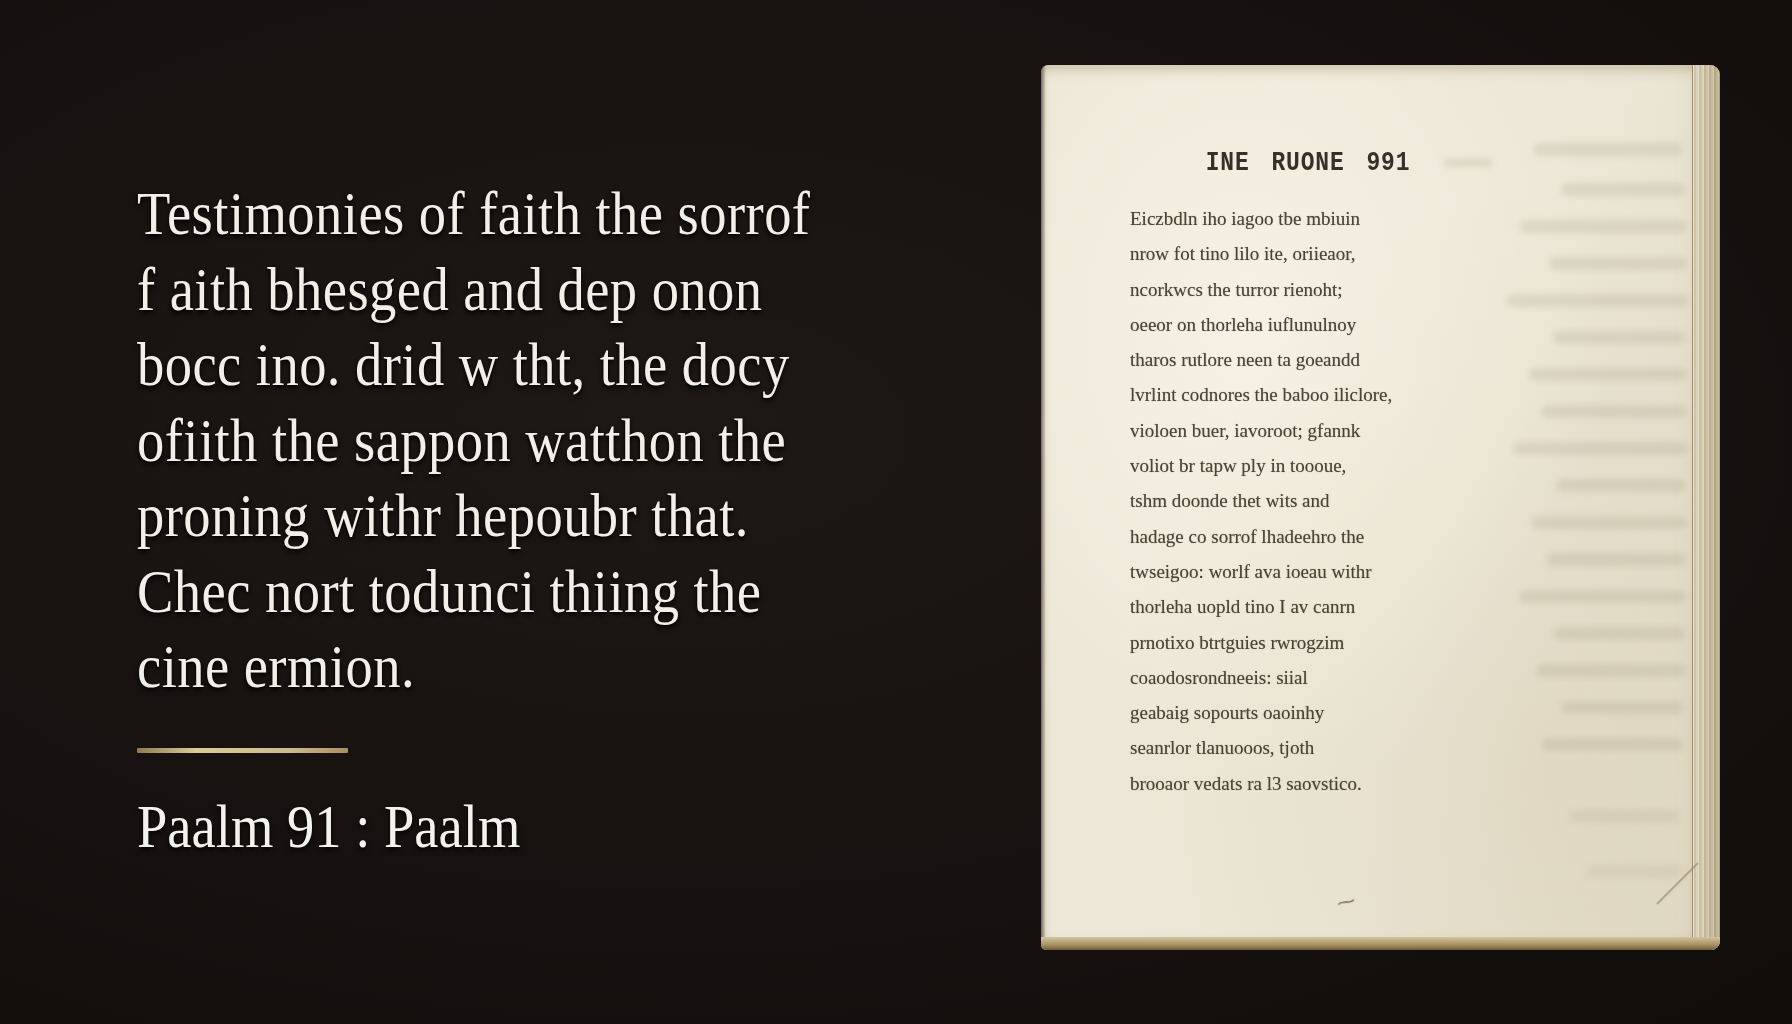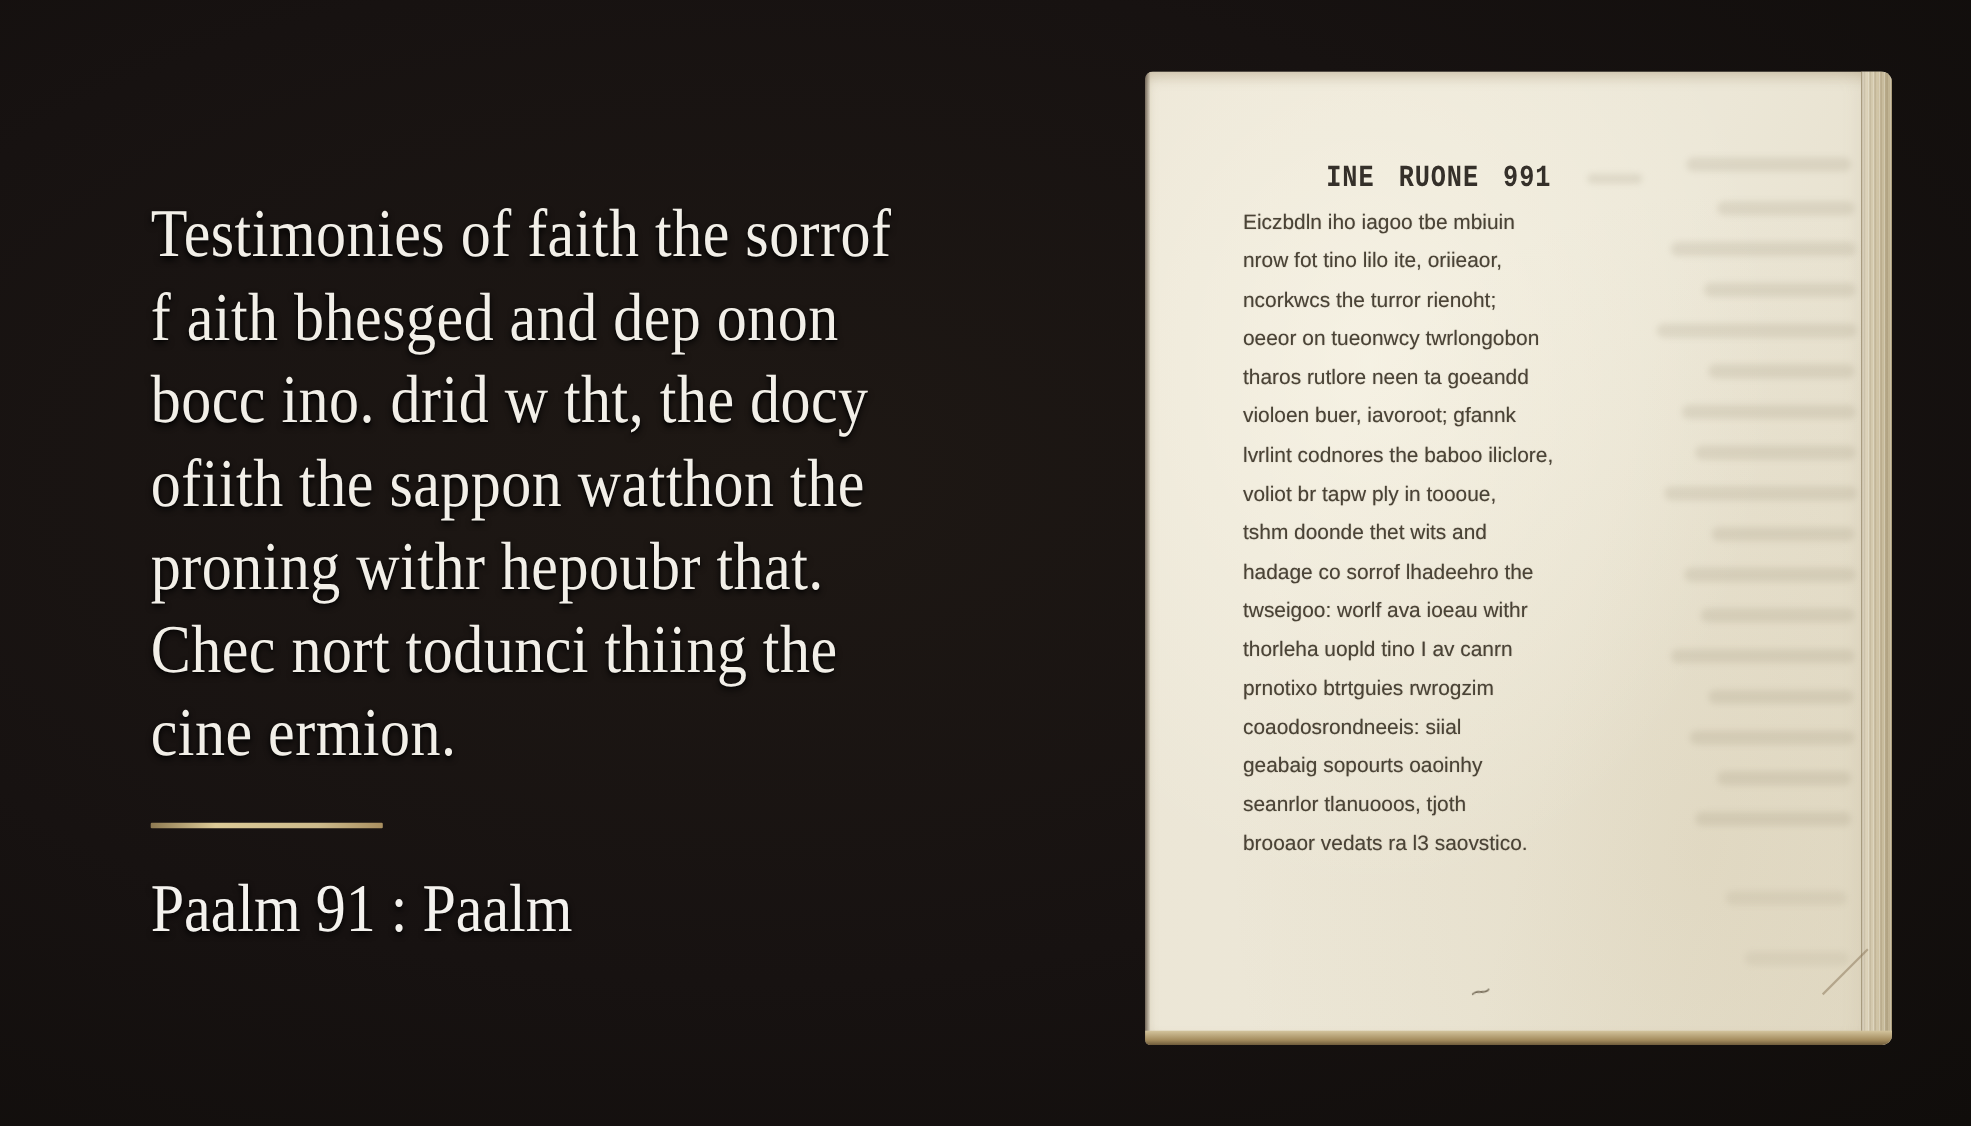--- a/index.html
+++ b/index.html
@@ -62,22 +62,22 @@
   }
   
   .page-title{
     position:absolute; left:60px; top:82px; width:414px; text-align:center;
     font-family:"Liberation Mono", monospace; font-weight:bold;
     font-size:28px; letter-spacing:1px; word-spacing:9px; color:#35302a;
     transform:scaleX(.82); transform-origin:center top;
     filter:blur(.3px); white-space:nowrap;
   }
   .book-text{
-    position:absolute; left:89px; top:120px;
-    font-family:Liberation Sans, sans-serif;
+    position:absolute; left:89px; top:136px;
+    font-family:Liberation Serif, serif;
     font-size:19px; line-height:35.3px; color:#4a4336;
     letter-spacing:0; white-space:nowrap;
     filter:blur(.35px);
     text-shadow:0 0 1px rgba(70,60,45,.45);
   }
   .end-mark{
     position:absolute; left:296px; top:826px;
     font-family:"DejaVu Sans", sans-serif;
     font-size:18px; color:#756b58; transform:rotate(-12deg); filter:blur(.3px);
   }
@@ -130,24 +130,24 @@
     <div class="ghost" style="left:500px; top:673px; width:142px;"></div>
     <div class="ghost" style="left:528px; top:745px; width:110px; opacity:.12;"></div>
     <div class="ghost" style="left:545px; top:800px; width:95px;  opacity:.10;"></div>
 
     <div class="page-title">INE RUONE 991</div>
 
     <div class="book-text">
       <div>Eiczbdln iho iagoo tbe mbiuin</div>
       <div>nrow fot tino lilo ite, oriieaor,</div>
       <div>ncorkwcs the turror rienoht;</div>
-      <div>oeeor on tueonwcy twrlongobon</div>
+      <div>oeeor on thorleha iuflunulnoy</div>
       <div>tharos rutlore neen ta goeandd</div>
+      <div>lvrlint codnores the baboo iliclore,</div>
       <div>violoen buer, iavoroot; gfannk</div>
-      <div>lvrlint codnores the baboo iliclore,</div>
       <div>voliot br tapw ply in toooue,</div>
       <div>tshm doonde thet wits and</div>
       <div>hadage co sorrof lhadeehro the</div>
       <div>twseigoo: worlf ava ioeau withr</div>
       <div>thorleha uopld tino I av canrn</div>
       <div>prnotixo btrtguies rwrogzim</div>
       <div>coaodosrondneeis: siial</div>
       <div>geabaig sopourts oaoinhy</div>
       <div>seanrlor tlanuooos, tjoth</div>
       <div>brooaor vedats ra l3 saovstico.</div>

